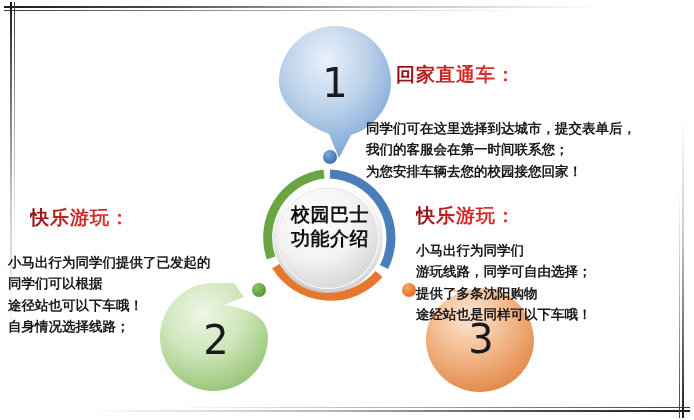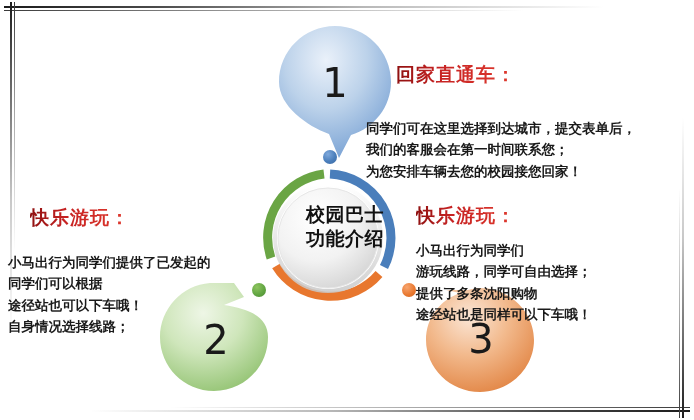--- a/index.html
+++ b/index.html
@@ -53,21 +53,21 @@
     background: linear-gradient(to top, #3a3a3a 0%, #a8a8a8 45%, #ffffff 100%);
   }
 
   
   #hub { position: absolute; left: 250px; top: 162px; width: 160px; height: 152px; }
   #hub svg { position: absolute; left: 0; top: 0; }
   #hub-label {
     position: absolute;
     left: 26px; top: 40px;
     width: 108px;
-    text-align: right;
+    text-align: center;
     font-size: 19px;
     font-weight: bold;
     line-height: 1.28;
     color: #111111;
     letter-spacing: 0.5px;
   }
 
   
   .balloon { position: absolute; }
   .balloon svg { display: block; }

